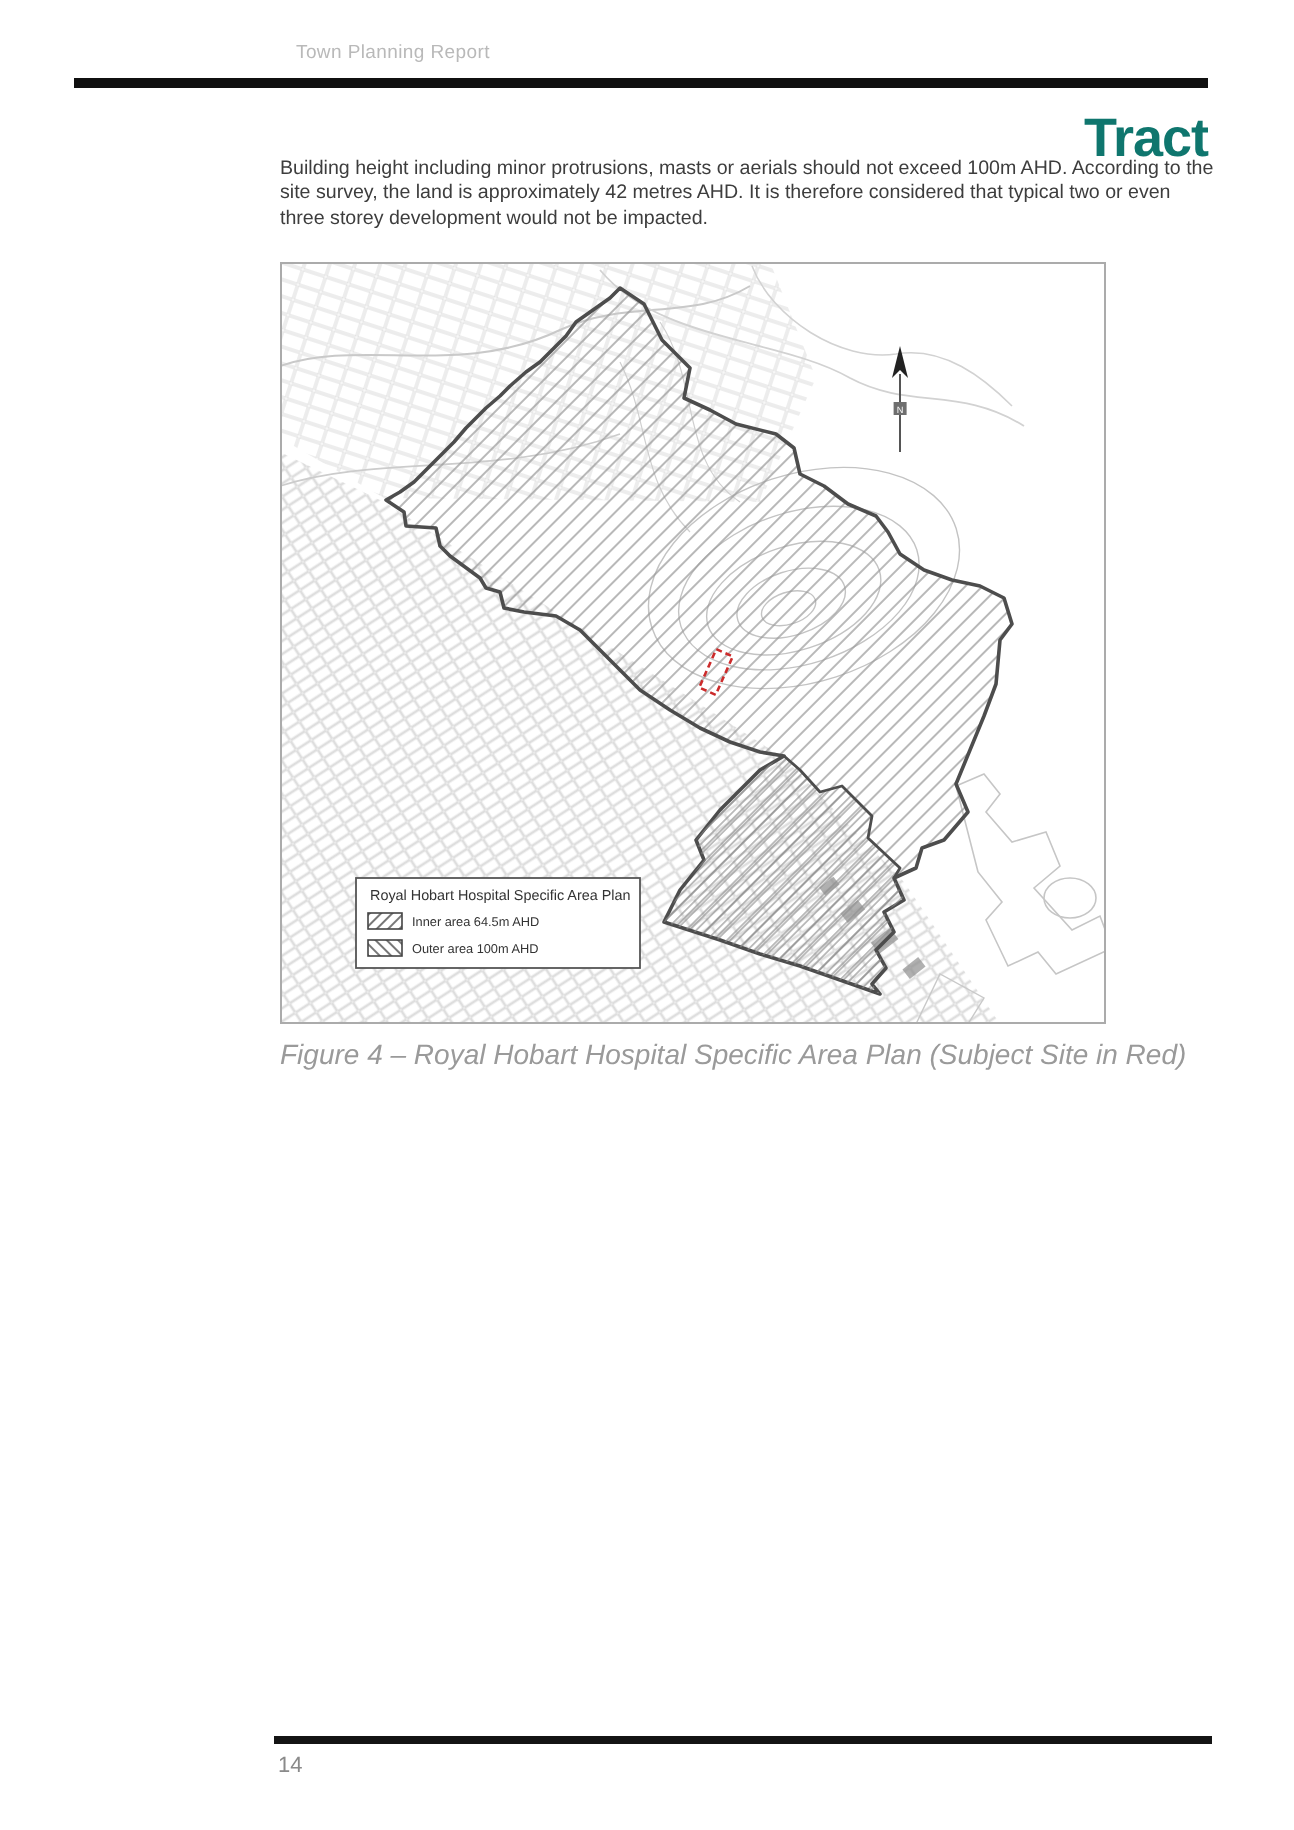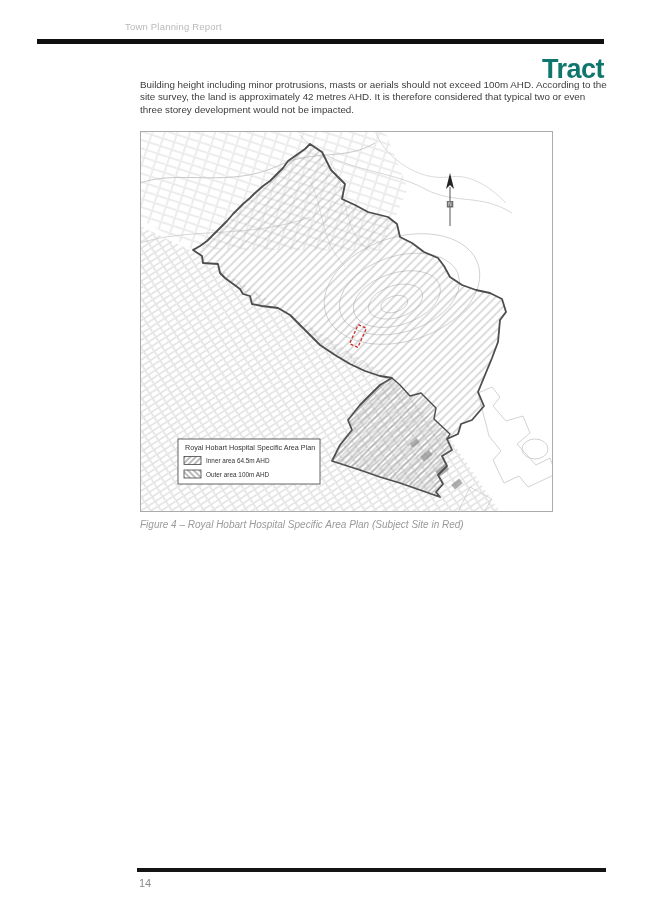--- a/index.html
+++ b/index.html
@@ -1,29 +1,29 @@
 <!DOCTYPE html>
 <html><head>
 <meta charset="utf-8">
 <style>
   html,body{margin:0;padding:0;background:#fff;}
   .page{position:relative;width:647px;height:915px;background:#fff;
         font-family:"Liberation Sans",sans-serif;overflow:hidden;}
 
   
-  .report-title{position:absolute;left:125px;top:21px;font-size:9.5px;color:#b9b9b9;letter-spacing:.2px;}
+  .report-title{position:absolute;left:148px;top:21px;font-size:9.5px;color:#b9b9b9;letter-spacing:.2px;}
   .brand{position:absolute;right:43px;top:13px;font-size:27px;font-weight:700;color:#0f766e;letter-spacing:-.5px;margin-top:41px;}
   .header-bar{position:absolute;left:37px;top:39px;width:567px;height:5px;background:#101010;}
 
   
   .para{position:absolute;left:140px;top:79px;width:470px;font-size:9.8px;line-height:12.4px;color:#3d3d3d;}
 
   
   .map-wrap{position:absolute;left:140px;top:131px;width:499px;height:381px;}
-  .caption{position:absolute;left:140px;top:519px;font-size:10px;font-style:italic;color:#9a9a9a;}
+  .caption{position:absolute;left:140px;top:519px;font-size:14px;font-style:italic;color:#9a9a9a;}
 
   
   .footer-bar{position:absolute;left:137px;top:868px;width:469px;height:4px;background:#141414;}
   .page-number{position:absolute;left:139px;top:877px;font-size:11px;color:#8a8a8a;}
 
   svg text{font-family:"Liberation Sans",sans-serif;}
 </style>
 </head>
 <body>
 

